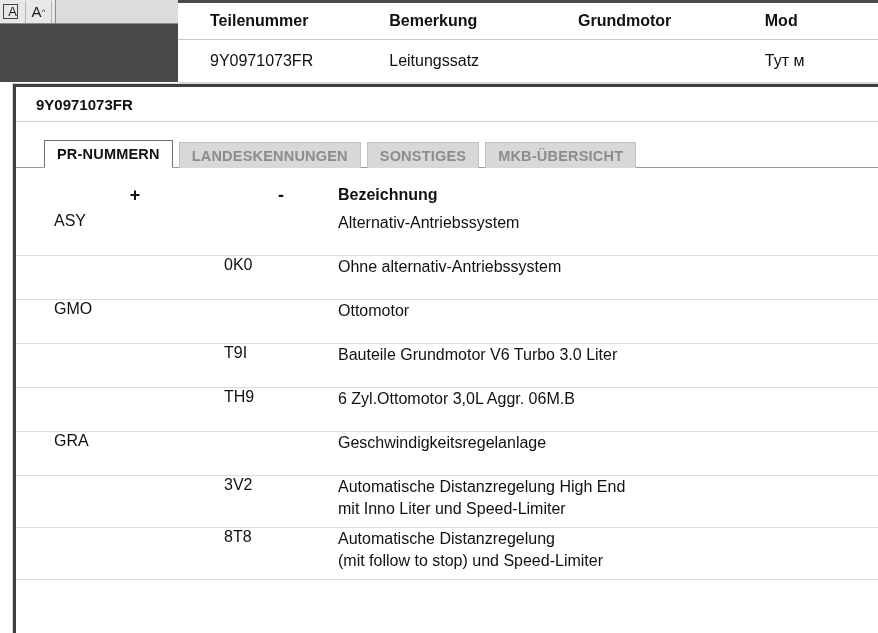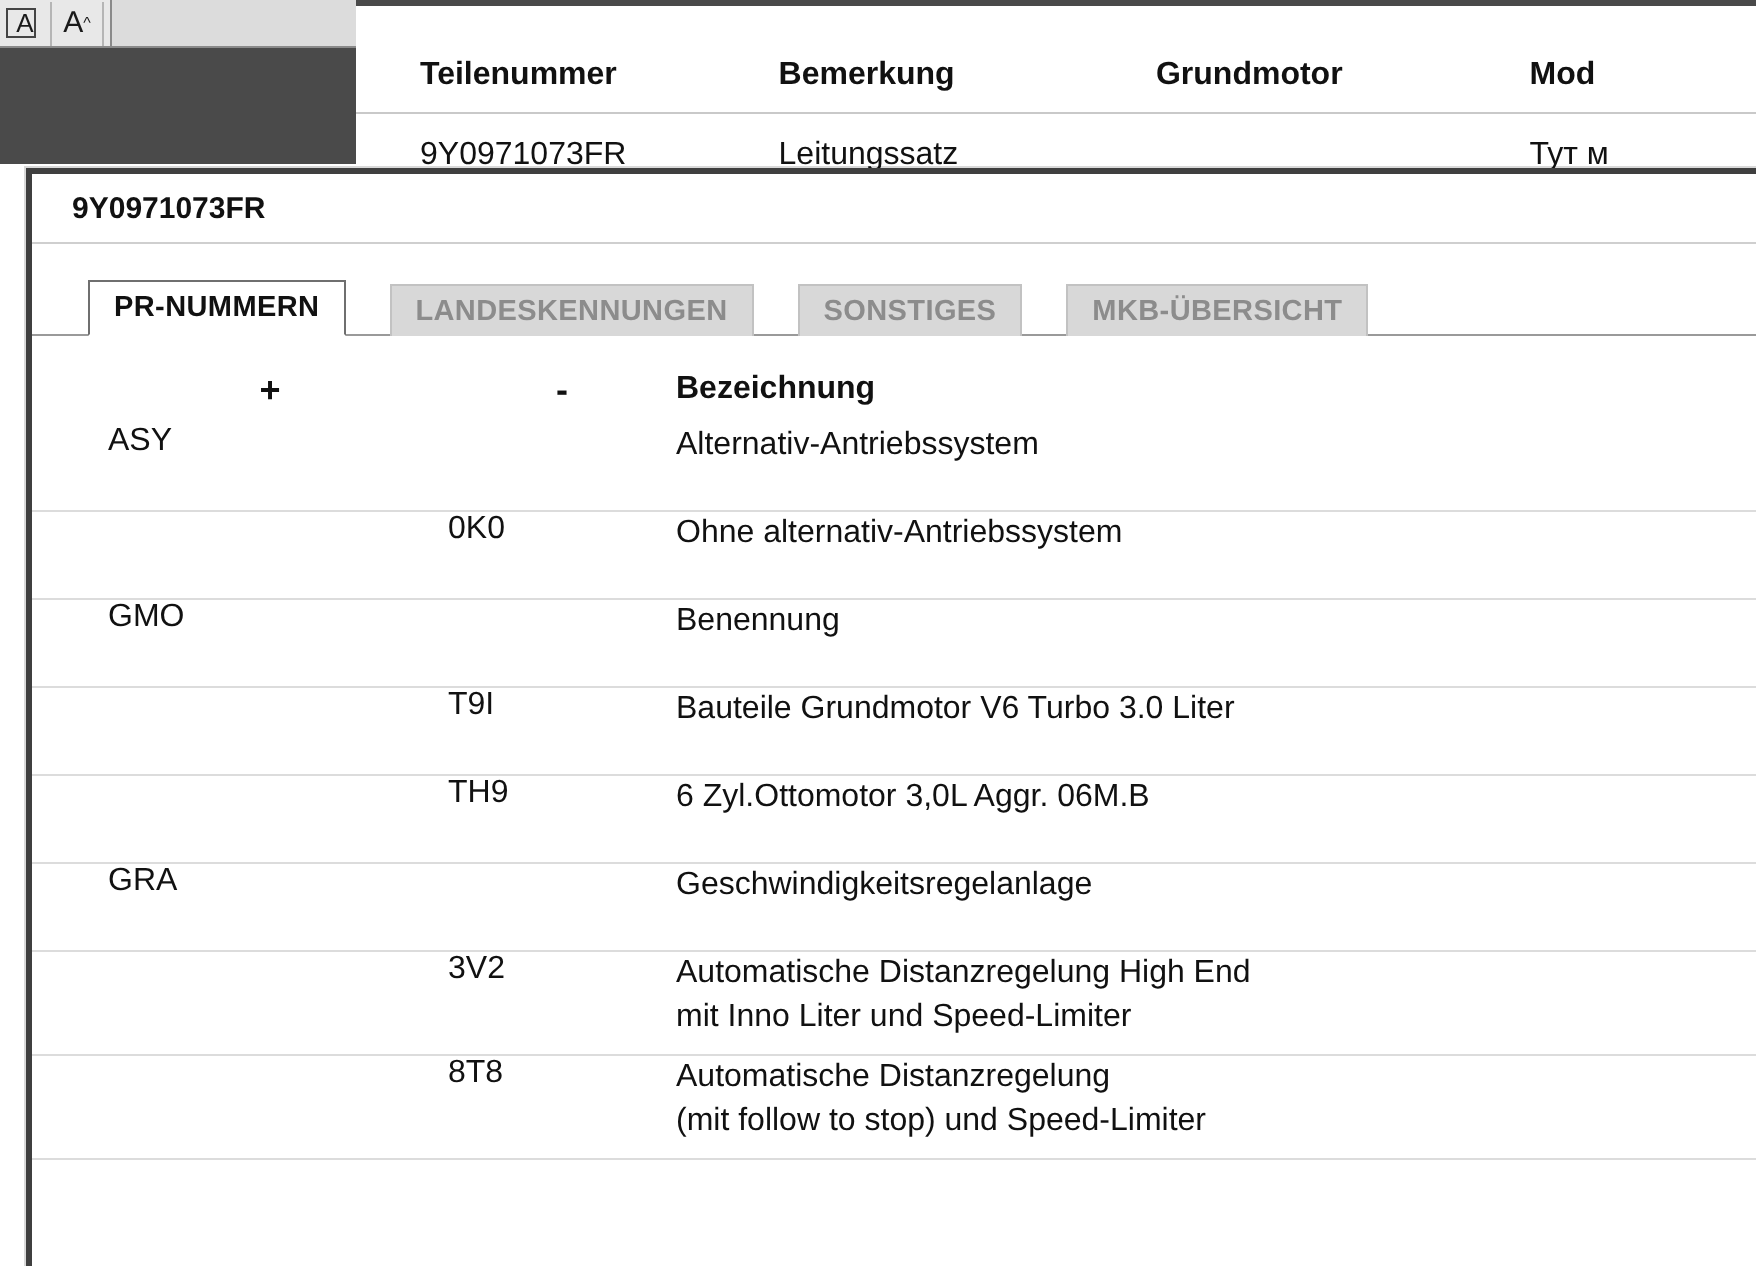--- a/index.html
+++ b/index.html
@@ -82,21 +82,21 @@
     position: absolute;
     left: 178px; top: 0;
     width: 700px; height: 3px;
     background: #4a4a4a;
   }
 
   
   #bg-table {
     position: absolute;
     left: 178px;
-    top: 20px;
+    top: 3px;
     width: 700px;
     background: #ffffff;
   }
   #bg-table .bg-head {
     display: flex;
     height: 36px;
     align-items: center;
     font-weight: bold;
     font-size: 16px;
     color: #111;
@@ -149,21 +149,21 @@
   #tab-strip {
     display: flex;
     align-items: flex-end;
     padding: 22px 0 0 28px;
     height: 46px;
     box-sizing: border-box;
   }
   .tab {
     height: 26px;
     padding: 0 12px;
-    margin-right: 22px;
+    margin-right: 6px;
     display: flex;
     align-items: center;
     font-size: 14.5px;
     font-weight: bold;
     letter-spacing: 0.2px;
     background: #d8d8d8;
     color: #8c8c8c;
     border: 1px solid #c2c2c2;
     border-bottom: none;
     box-sizing: border-box;
@@ -311,21 +311,21 @@
       <div class="col-minus">0K0</div>
       <div class="col-desc">
         <span class="desc-line">Ohne alternativ-Antriebssystem</span>
       </div>
     </div>
 
     <div class="pr-row">
       <div class="col-plus">GMO</div>
       <div class="col-minus"></div>
       <div class="col-desc">
-        <span class="desc-line">Benennung</span>
+        <span class="desc-line">Ottomotor</span>
       </div>
     </div>
 
     <div class="pr-row">
       <div class="col-plus"></div>
       <div class="col-minus">T9I</div>
       <div class="col-desc">
         <span class="desc-line">Bauteile Grundmotor V6 Turbo 3.0 Liter</span>
       </div>
     </div>

